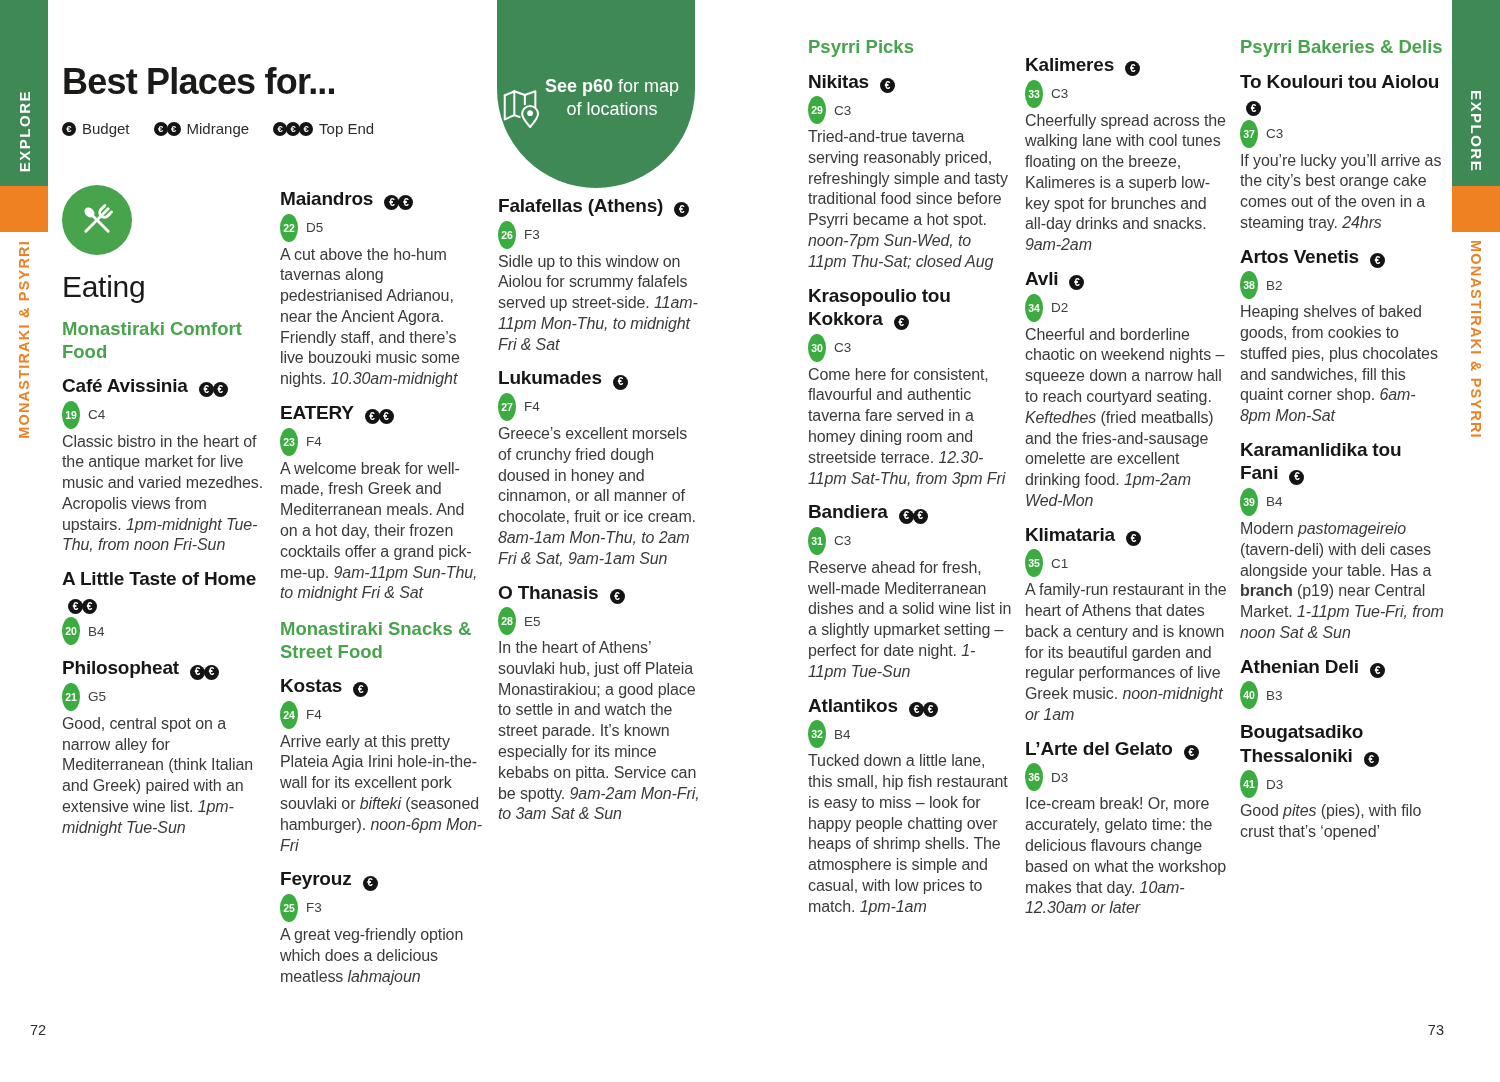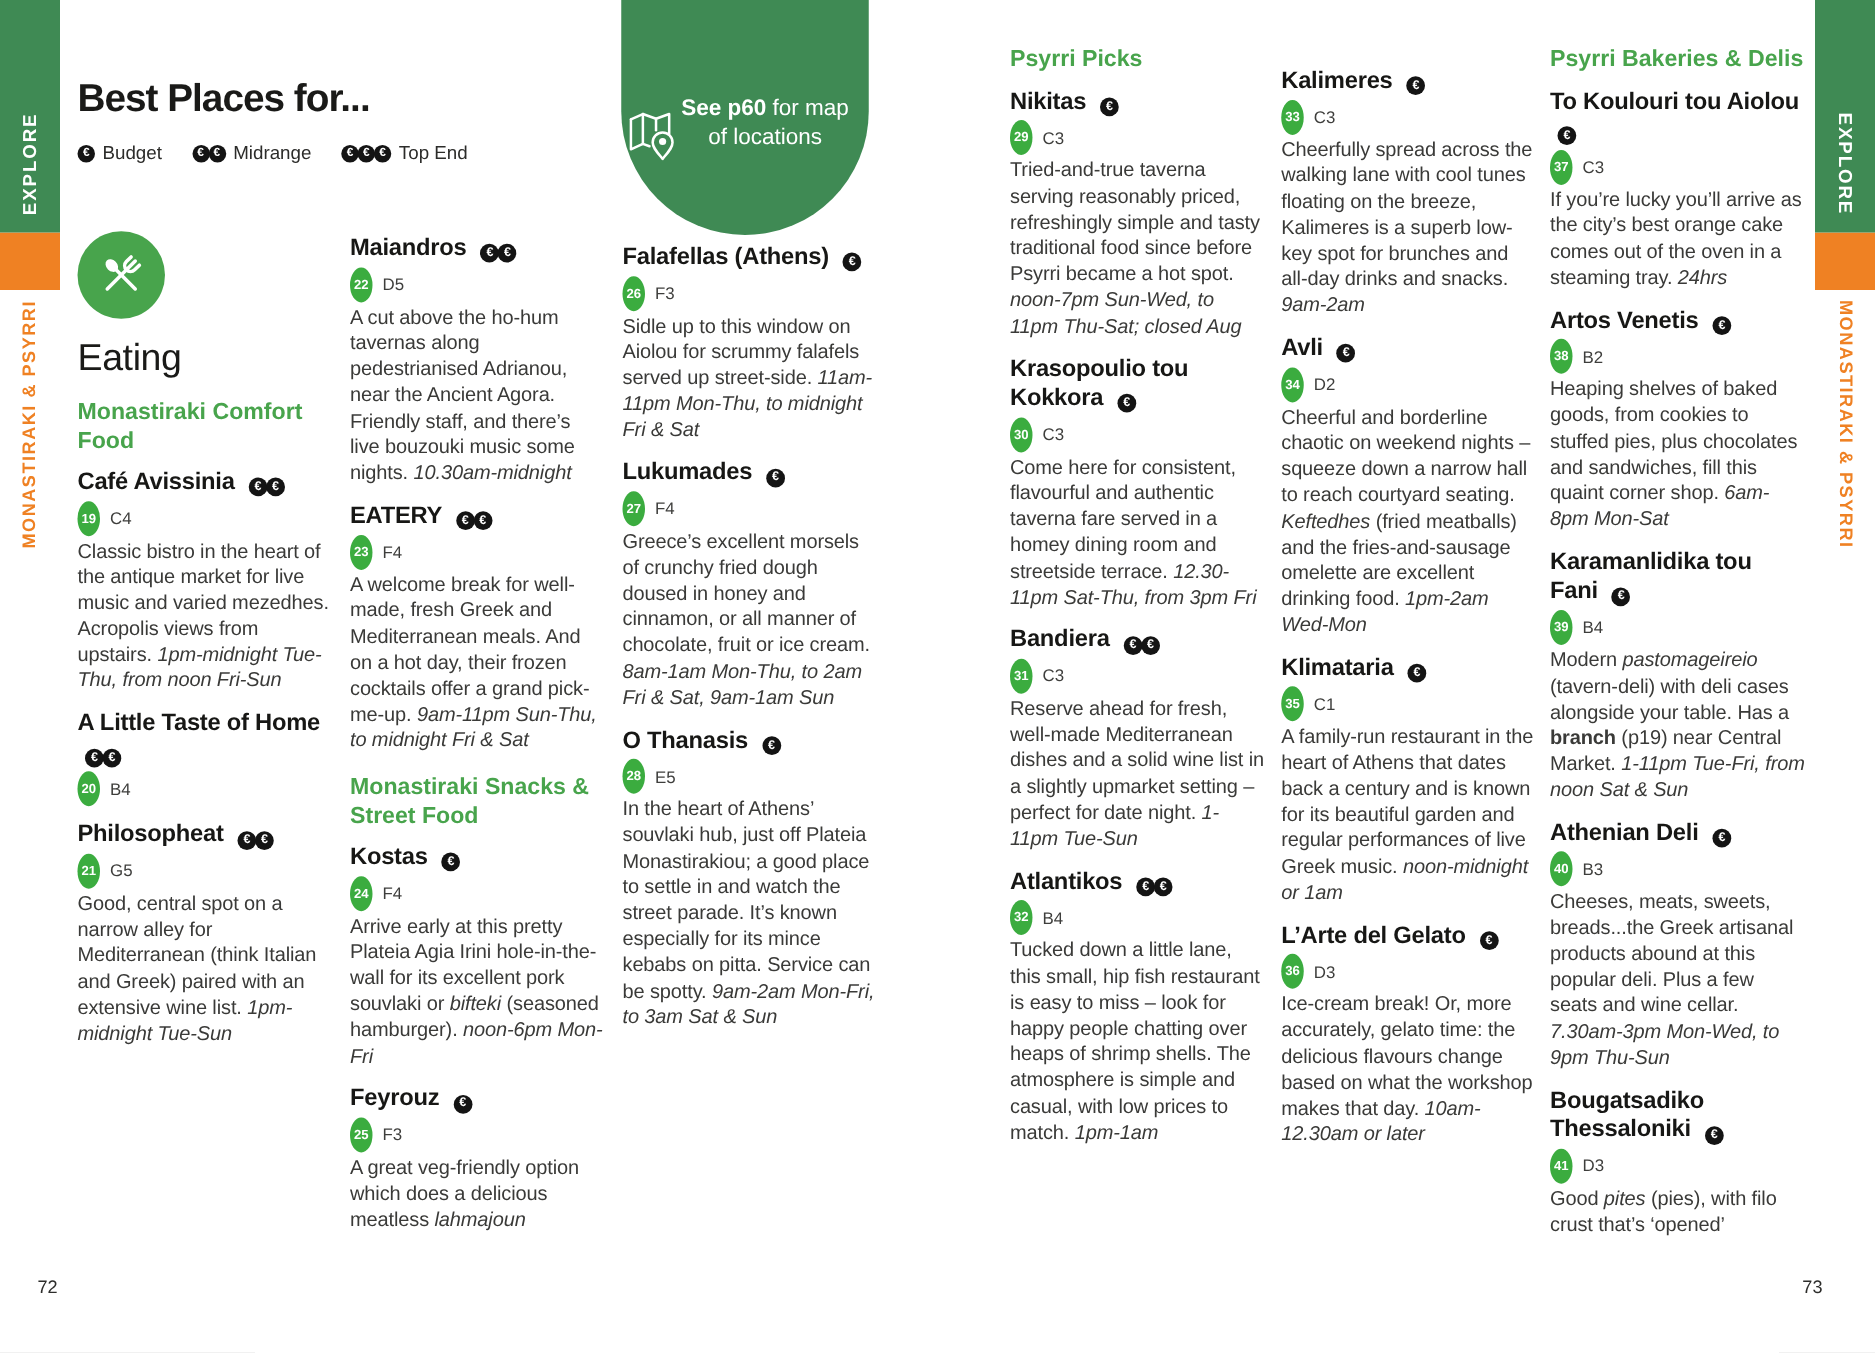--- a/index.html
+++ b/index.html
@@ -31,21 +31,21 @@
   .rail-right .explore-label{bottom:14px;transform:translateX(-50%);}
   .rail-section-label{
     position:absolute;left:50%;top:240px;color:var(--orange);font-weight:bold;
     font-size:14.5px;letter-spacing:1.2px;white-space:nowrap;
   }
   .rail-left .rail-section-label{transform:translateX(-50%) rotate(180deg);}
   .rail-right .rail-section-label{transform:translateX(-50%);}
   
   .header{position:absolute;left:62px;top:40px;width:440px;}
   .kicker{color:var(--orange);font-size:15px;font-weight:bold;letter-spacing:4px;}
-  .big-title{color:var(--ink);font-size:31px;font-weight:bold;letter-spacing:-0.8px;margin-top:21px;}
+  .big-title{color:var(--ink);font-size:36px;font-weight:bold;letter-spacing:-0.8px;margin-top:21px;}
   .legend{display:flex;gap:24px;margin-top:17px;align-items:center;font-size:15px;color:#2c2c2a;}
   .legend-item{display:flex;align-items:center;gap:6px;}
   .euros{display:inline-flex;align-items:center;}
   .eu{
     display:inline-flex;width:15px;height:15px;border-radius:50%;background:#141414;color:#fff;
     align-items:center;justify-content:center;font-size:10px;font-weight:bold;flex:none;
   }
   .eu + .eu{margin-left:-1px;}
   .legend .eu{width:14px;height:14px;font-size:9.5px;}
   
@@ -81,21 +81,21 @@
     width:18px;height:28px;border-radius:50%;background:var(--green-marker);color:#fff;
     font-size:10.5px;font-weight:bold;display:flex;align-items:center;justify-content:center;flex:none;
   }
   .grid-ref{font-size:13.5px;color:#3e3e3c;}
   .desc{font-size:16px;line-height:20.8px;color:var(--body);letter-spacing:-0.1px;margin:0 0 2px;}
   .desc i{font-style:italic;}
   .desc b{font-weight:bold;}
   
   .pageno{position:absolute;bottom:44px;font-size:14.5px;color:#2d2d2b;}
   .pageno-left{left:30px;}
-  .pageno-right{right:42px;margin-top:20px;}
+  .pageno-right{right:56px;margin-top:20px;}
 </style>
 </head>
 <body>
 
 <div class="page">
 
   <div class="rail rail-left">
     <div class="green-block">
       <span class="explore-label vert-up">EXPLORE</span>
     </div>
@@ -399,21 +399,20 @@
           <p class="desc"><span>Modern </span><i>pastomageireio</i><span> (tavern-deli) with deli cases alongside your table. Has a </span><b>branch</b><span> (p19) near Central Market. </span><i>1-11pm Tue-Fri, from noon Sat &amp; Sun</i></p>
         </div>
         <div class="entry">
           <h4 class="entry-title"><span>Athenian Deli </span><span class="euros">
               <span class="eu">€</span>
             </span></h4>
           <div class="marker-row">
             <span class="marker">40</span>
             <span class="grid-ref">B3</span>
           </div>
-          <p class="desc"><span>Cheeses, meats, sweets, breads...the Greek artisanal products abound at this popular deli. Plus a few seats and wine cellar. </span><i>7.30am-3pm Mon-Wed, to 9pm Thu-Sun</i></p>
         </div>
         <div class="entry">
           <h4 class="entry-title"><span>Bougatsadiko Thessaloniki </span><span class="euros">
               <span class="eu">€</span>
             </span></h4>
           <div class="marker-row">
             <span class="marker">41</span>
             <span class="grid-ref">D3</span>
           </div>
           <p class="desc"><span>Good </span><i>pites</i><span> (pies), with filo crust that’s ‘opened’</span></p>

